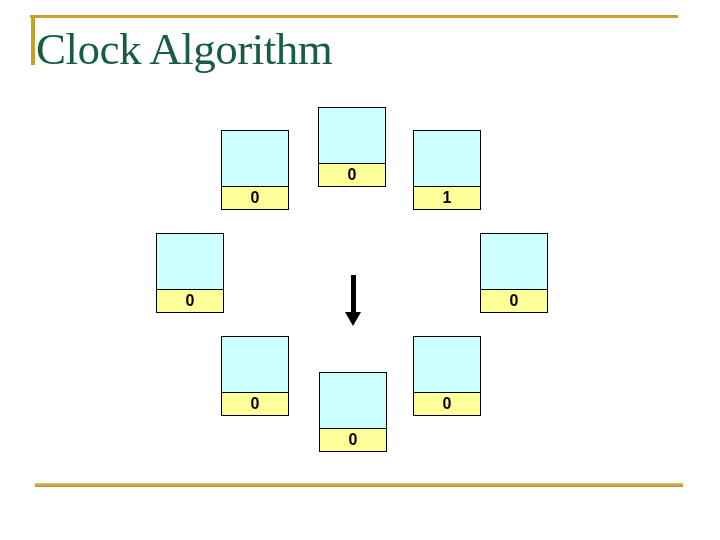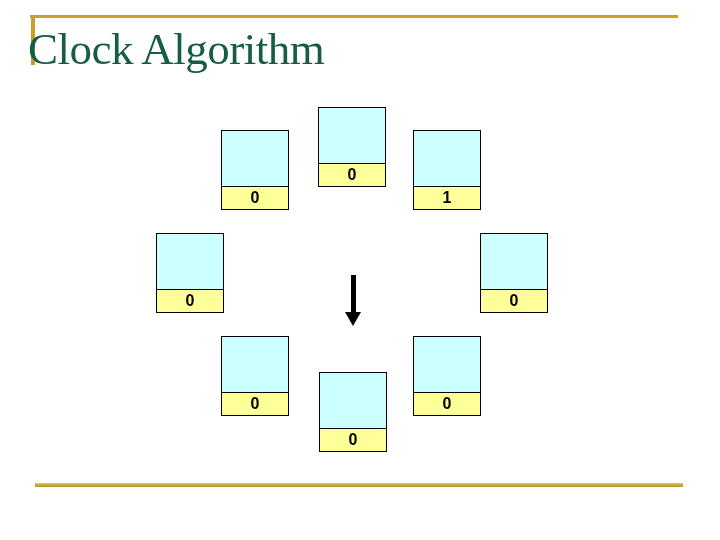--- a/index.html
+++ b/index.html
@@ -28,21 +28,21 @@
     background: var(--accent-line, #C5A229);
   }
   .line-bottom {
     position: absolute; left: 35px; top: 483px;
     width: 648px; height: 4px;
     background: linear-gradient(to bottom, #DCC765, #B3912A);
   }
 
   
   .slide-title {
-    position: absolute; left: 28px; top: 26px;
+    position: absolute; left: 36px; top: 26px;
     font-family: "Liberation Serif", serif;
     font-size: 45px;
     line-height: 1.05;
     letter-spacing: -0.5px;
     color: var(--title-text, #175C44);
     white-space: nowrap;
   }
 
   
   .frame {

